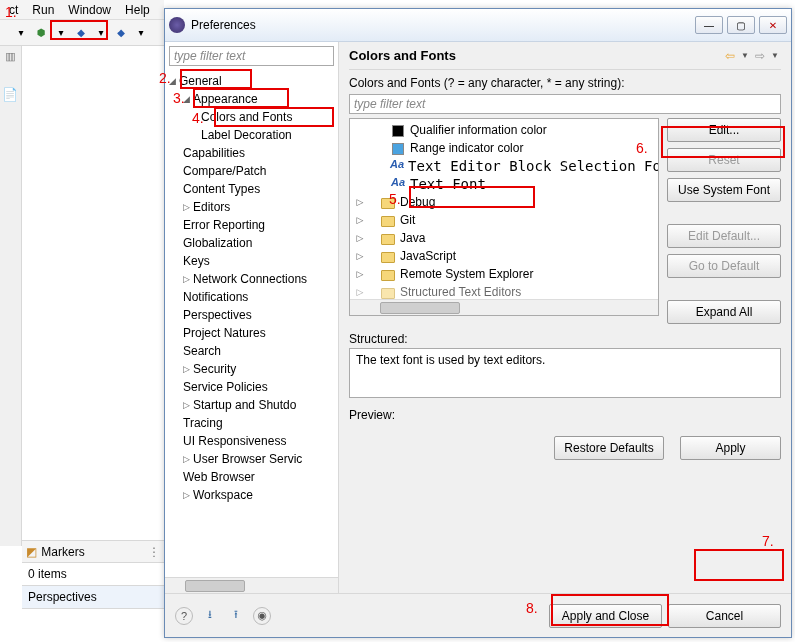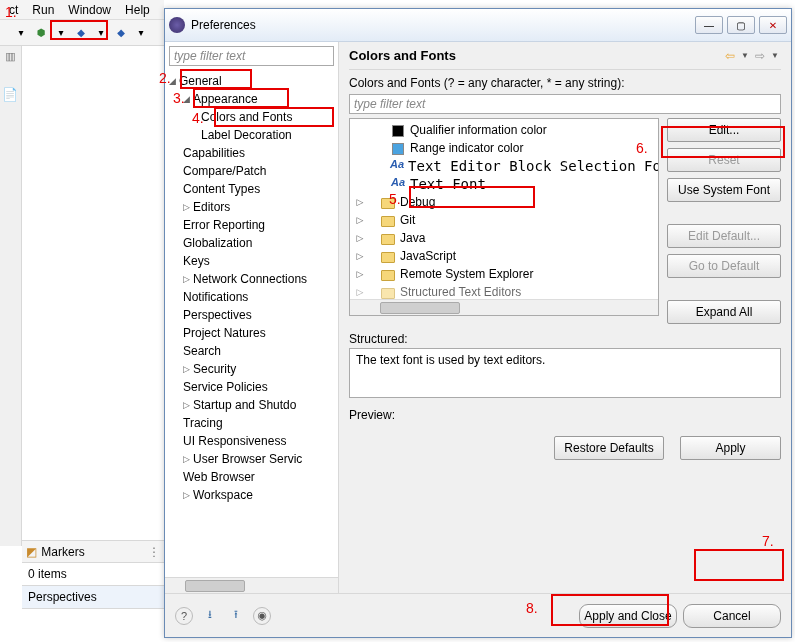--- a/index.html
+++ b/index.html
@@ -358,21 +358,21 @@
   .foot-ico {
     width: 18px; height: 18px;
     border: 1px solid #bbb;
     border-radius: 50%;
     display: flex; align-items: center; justify-content: center;
     font-size: 11px;
     color: #555;
   }
   .foot-ico.nob { border: none; color:#3a6ea5; }
   .footer-spacer { flex: 1; }
-  .dlg-footer .btn { width: 98px; border-radius: 9px; }
+  .dlg-footer .btn { width: 113px; }
 
   
   .ann-box {
     position: absolute;
     border: 2px solid #e60000;
     pointer-events: none;
   }
   .ann-label {
     position: absolute;
     color: #e60000;

